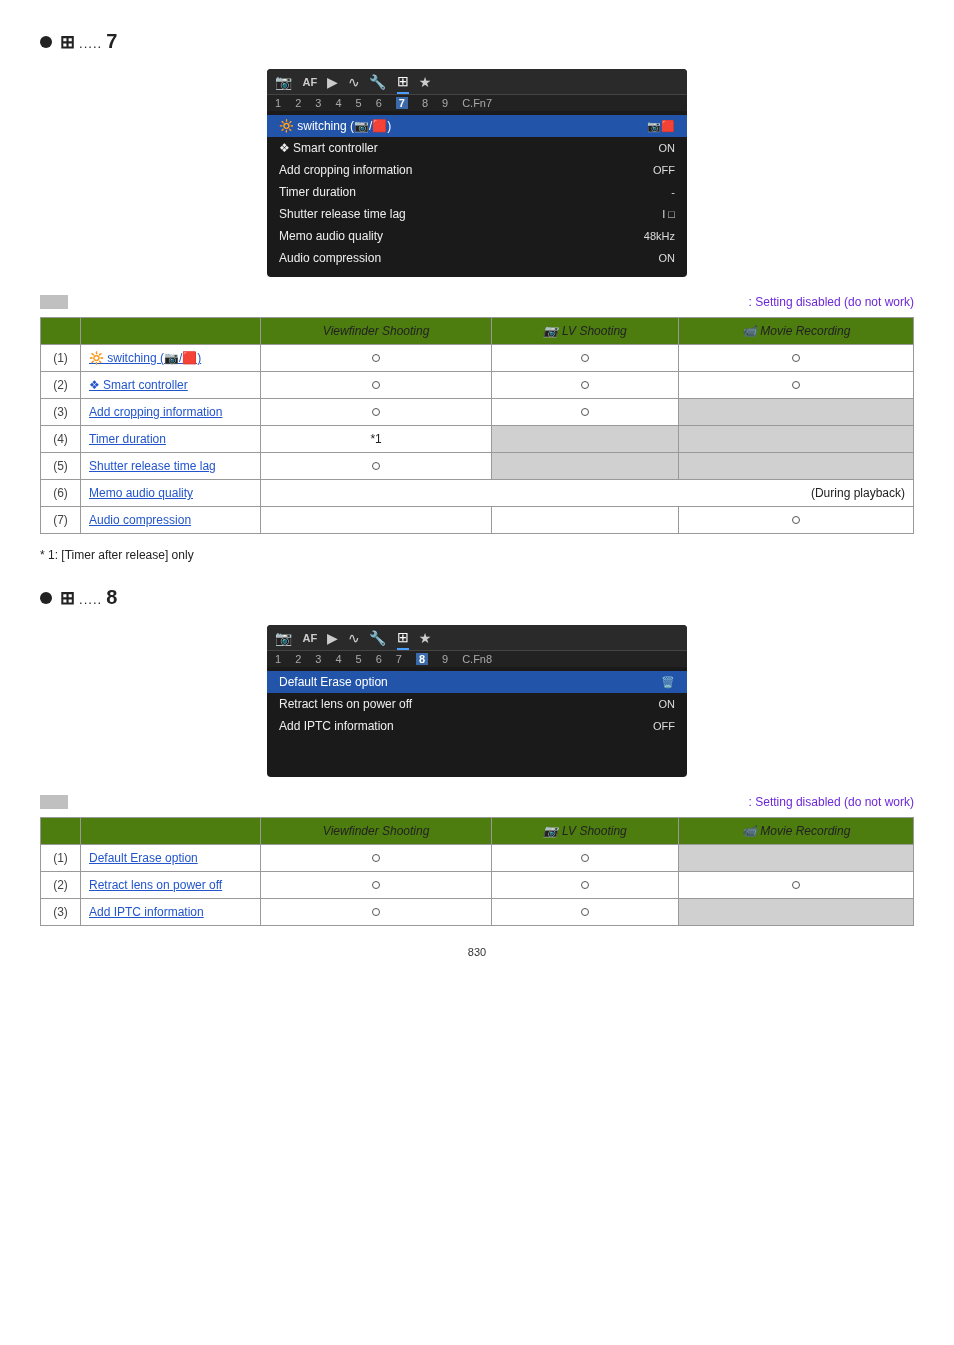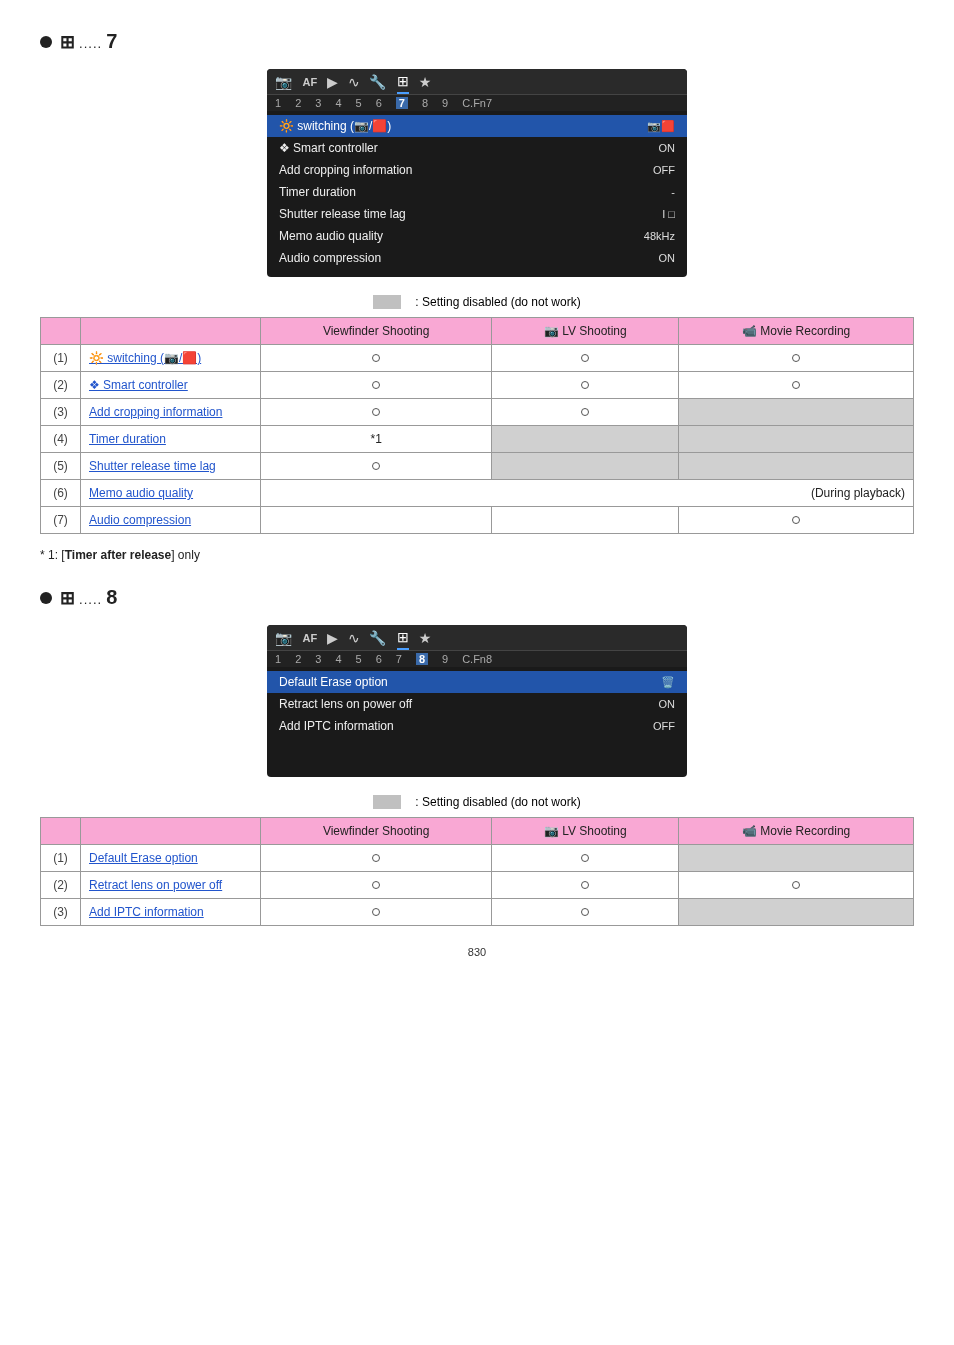--- a/index.html
+++ b/index.html
@@ -84,24 +84,24 @@
       background: #2255aa;
       color: #fff;
     }
     .camera-menu-row .row-label { flex: 1; }
     .camera-menu-row .row-value { color: #ddd; font-size: 11px; margin-left: 8px; }
 
     
     .setting-note {
       display: flex;
       align-items: center;
-      justify-content: center;
+      justify-content: space-between;
       margin-bottom: 8px;
       font-size: 12px;
-      color: #000000;
+      color: #6d28d9;
       gap: 14px;
     }
     .setting-note .gray-box {
       width: 28px;
       height: 14px;
       background: #c0c0c0;
       display: inline-block;
     }
 
     
@@ -111,23 +111,24 @@
       margin-bottom: 14px;
       font-size: 12px;
     }
     .avail-table th, .avail-table td {
       border: 1px solid #999;
       text-align: center;
       padding: 6px 8px;
       vertical-align: middle;
     }
     .avail-table th {
-      background: #f9a8d4;
+      background: #4d7c0f;
       font-weight: normal;
       font-size: 12px;
+      font-style: italic;
     }
     .avail-table td.num-col {
       color: #444;
       text-align: center;
       width: 40px;
     }
     .avail-table td.label-col {
       text-align: left;
       color: #2255cc;
       text-decoration: underline;
@@ -143,21 +144,21 @@
       height: 8px;
       border-radius: 50%;
       border: 1.5px solid #555;
     }
 
     .footnote {
       font-size: 12px;
       margin-bottom: 24px;
       color: #222;
     }
-    .footnote strong { font-weight: bold; }
+    .footnote strong { font-weight: normal; }
 
     .page-number {
       text-align: center;
       font-size: 11px;
       margin-top: 20px;
       color: #333;
     }
 
     .section-num-icon {
       display: flex;

